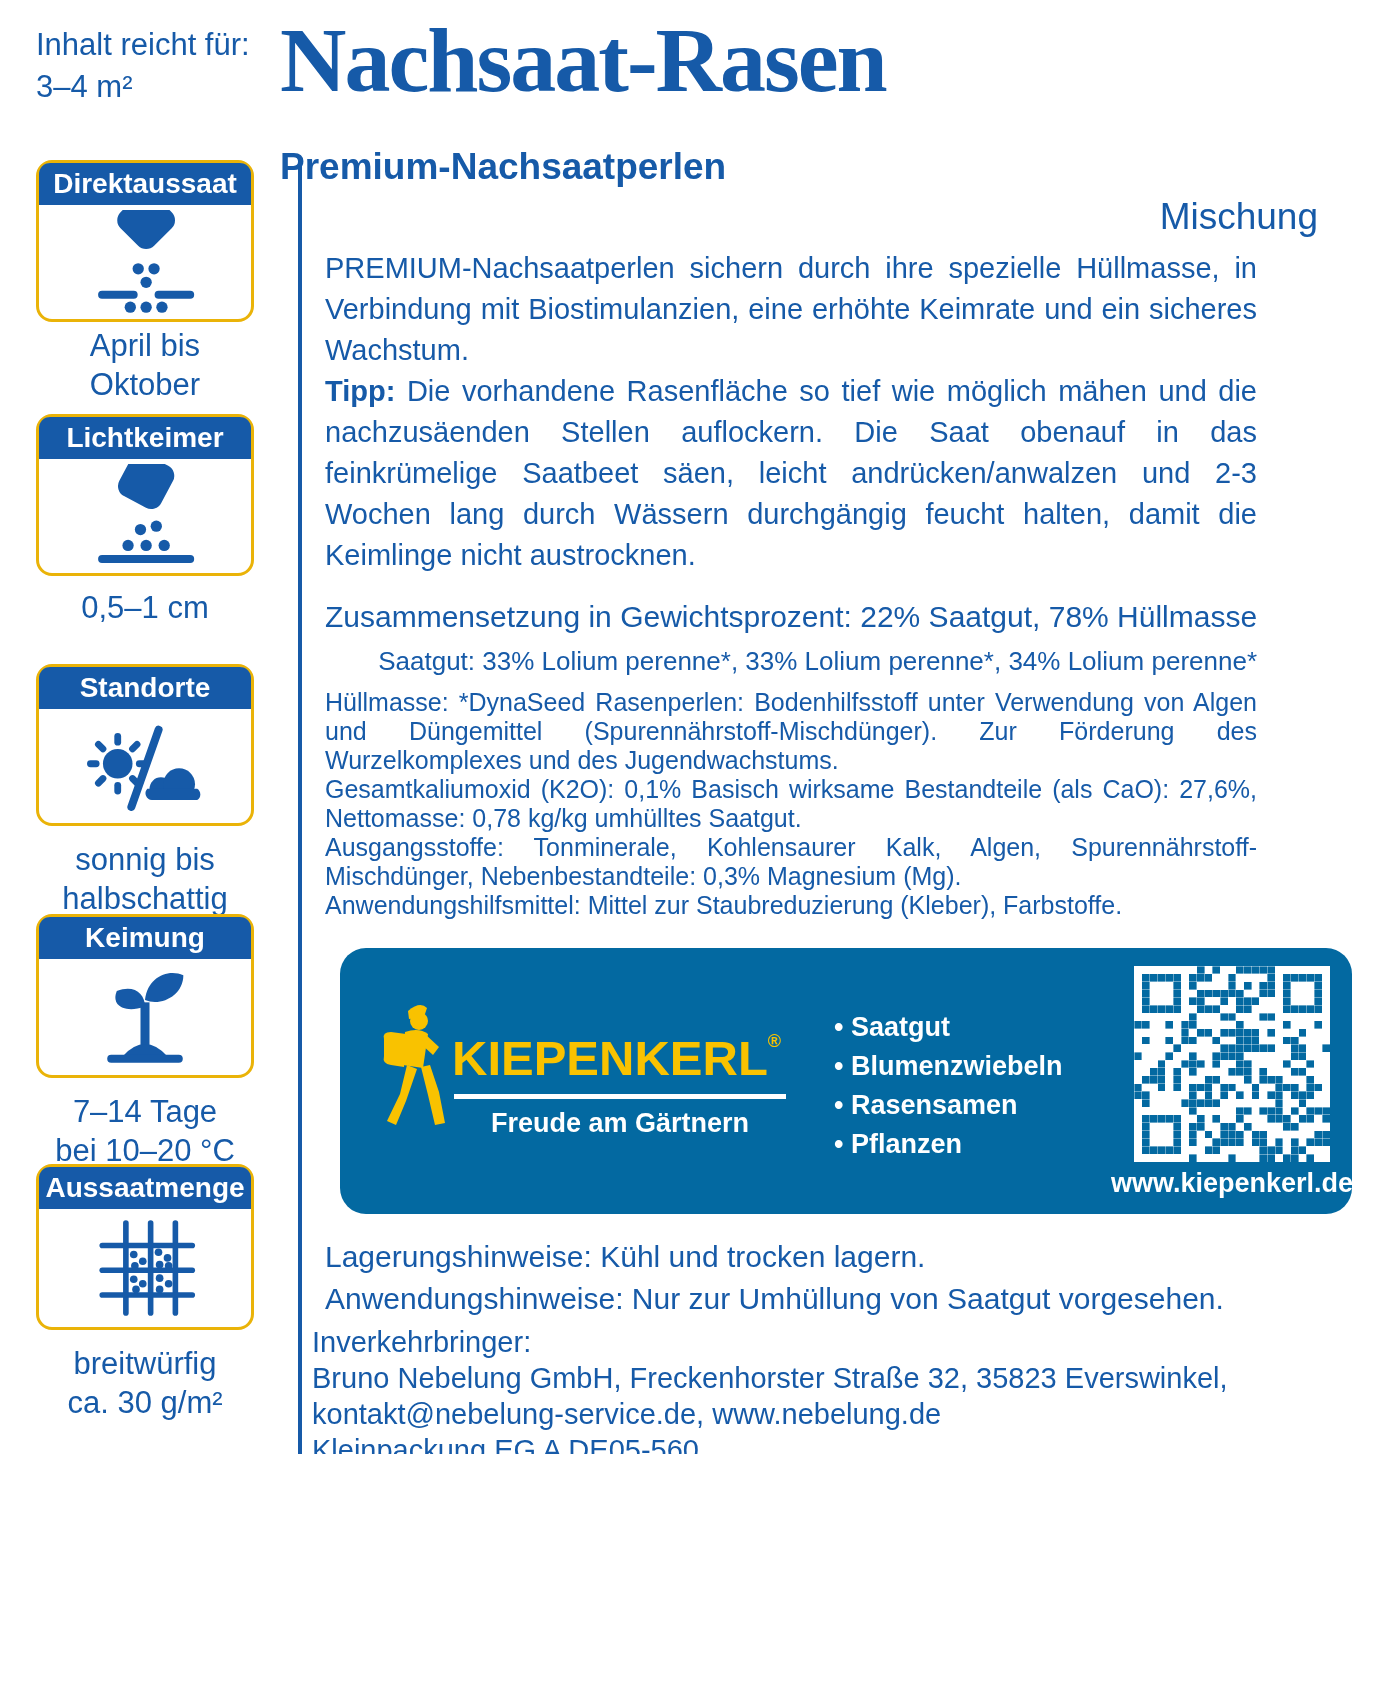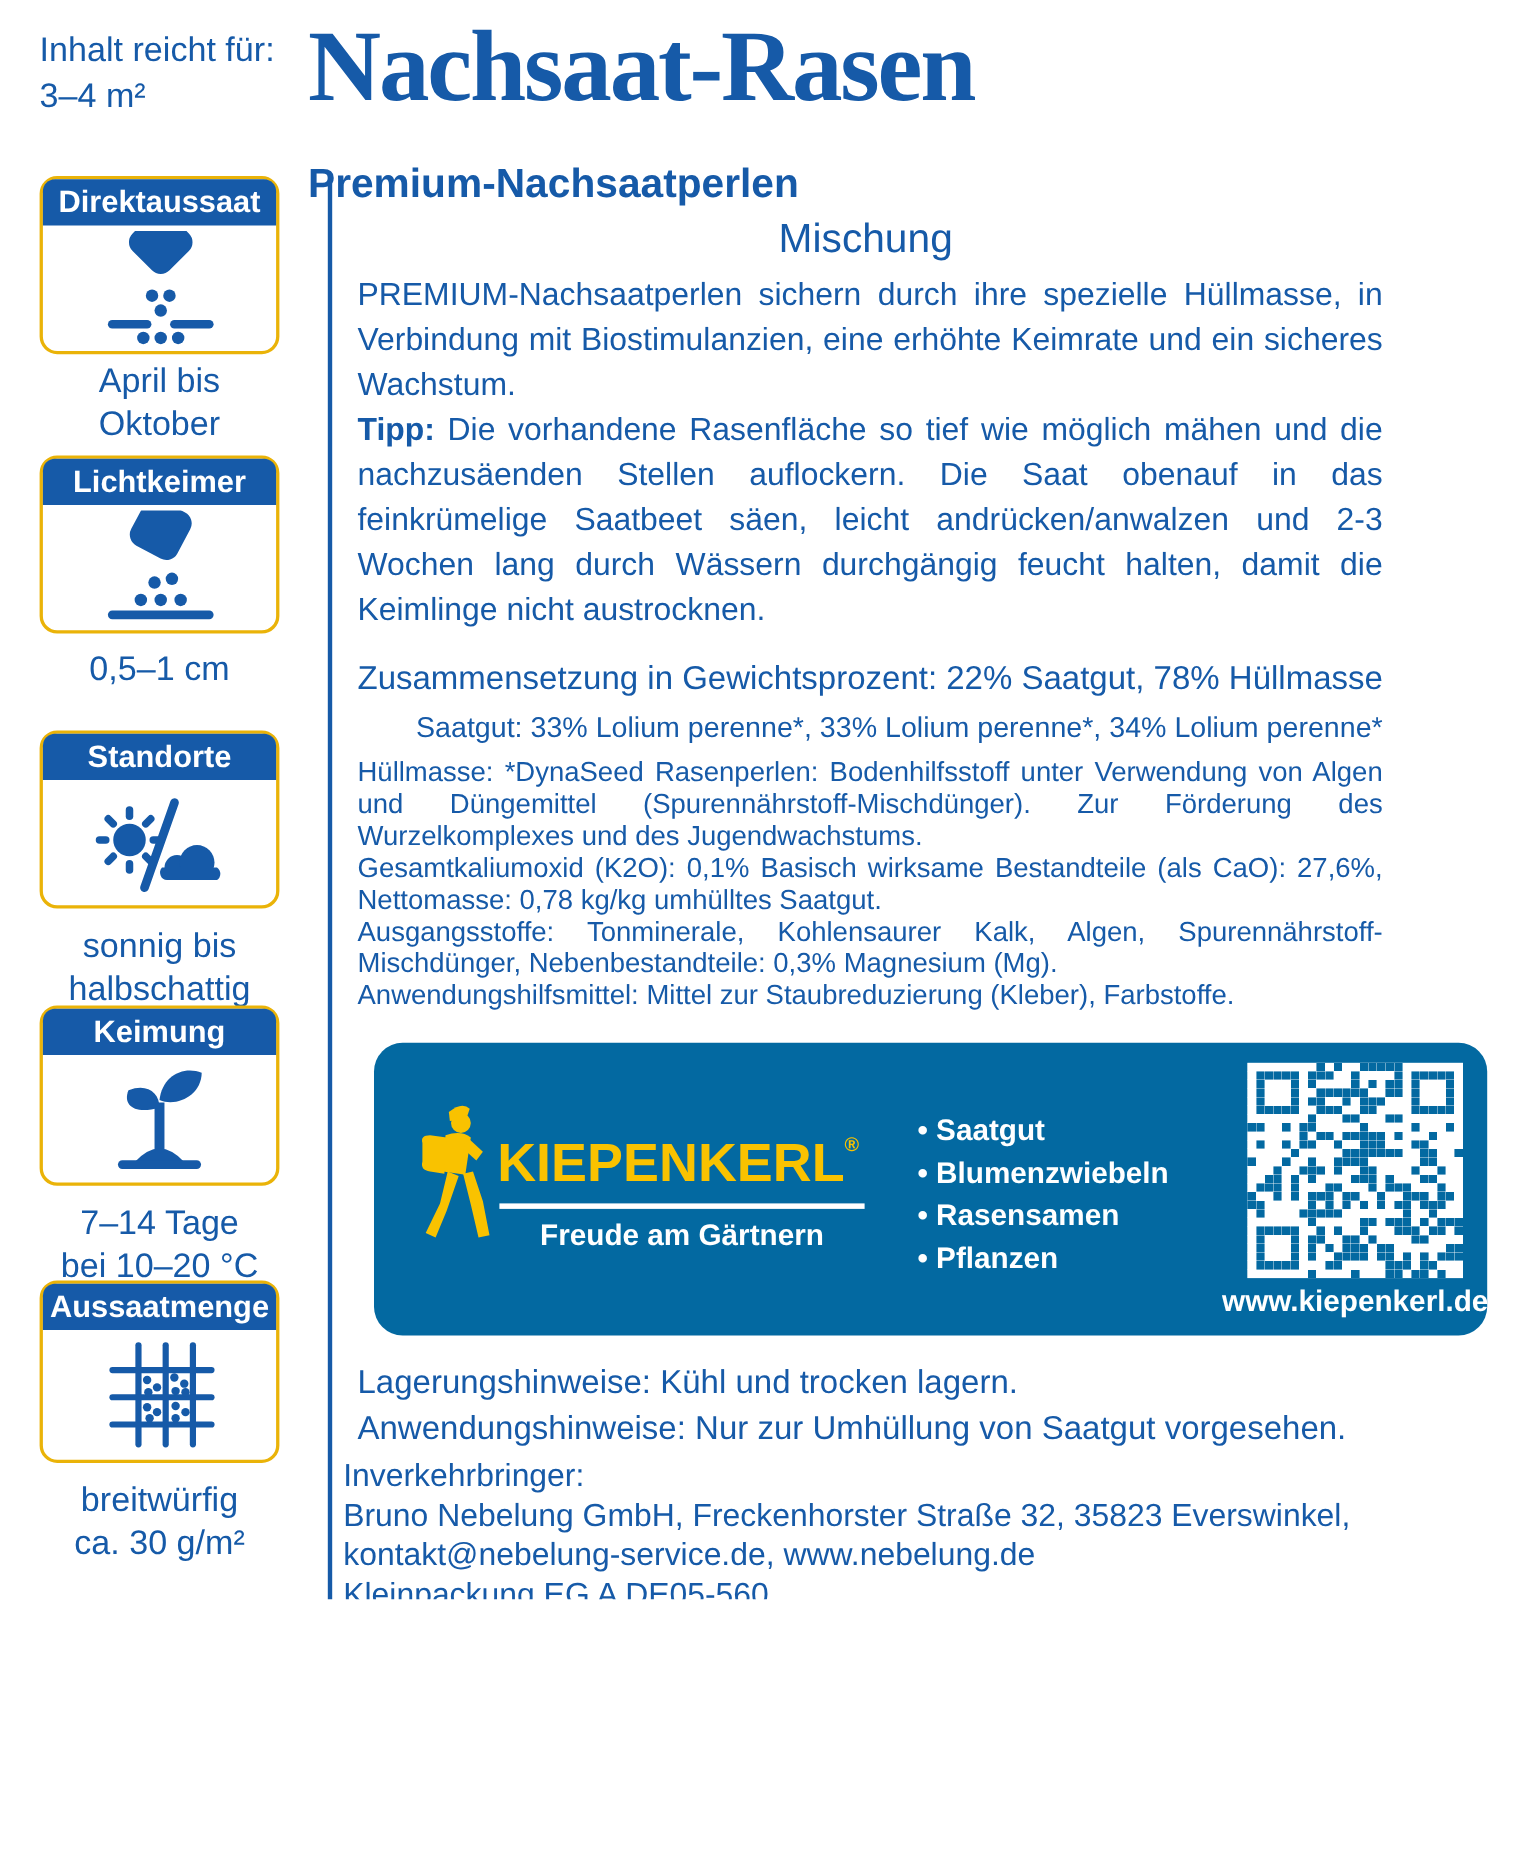--- a/index.html
+++ b/index.html
@@ -5,21 +5,21 @@
   html,body{margin:0;padding:0;background:#fff;}
   .page{position:relative;width:1387px;height:1454px;background:#fff;overflow:hidden;
         font-family:"Liberation Sans",sans-serif;color:#165AA8;}
   .abs{position:absolute;}
   
   .fits{left:36px;top:24px;font-size:31px;line-height:42px;font-weight:500;}
   .title{left:280px;top:4px;width:1030px;text-align:left;
          font-family:"Liberation Serif",serif;font-weight:700;font-size:92px;
          letter-spacing:-2px;line-height:112px;}
   .subtitle{left:280px;top:146px;width:1030px;text-align:left;font-size:37px;font-weight:700;}
-  .variant{left:272px;top:196px;width:1030px;text-align:center;font-size:37px;}
+  .variant{left:288px;top:196px;width:1030px;text-align:right;font-size:37px;}
   
   .vline{left:298px;top:160px;width:4px;height:1488px;background:#165AA8;}
   
   .sbox{left:36px;width:218px;border:3px solid #eab308;border-radius:16px;background:#fff;position:absolute;box-sizing:border-box;}
   .sbox-header{height:42px;margin:0;background:#165AA8;border-radius:11px 11px 0 0;color:#fff;
                font-weight:700;font-size:28px;display:flex;align-items:center;justify-content:center;}
   .sbox-body{display:flex;align-items:center;justify-content:center;}
   .scap{left:10px;width:270px;text-align:center;font-size:31px;line-height:39px;font-weight:500;white-space:pre-line;}
   
   .col{left:325px;width:932px;position:absolute;}

